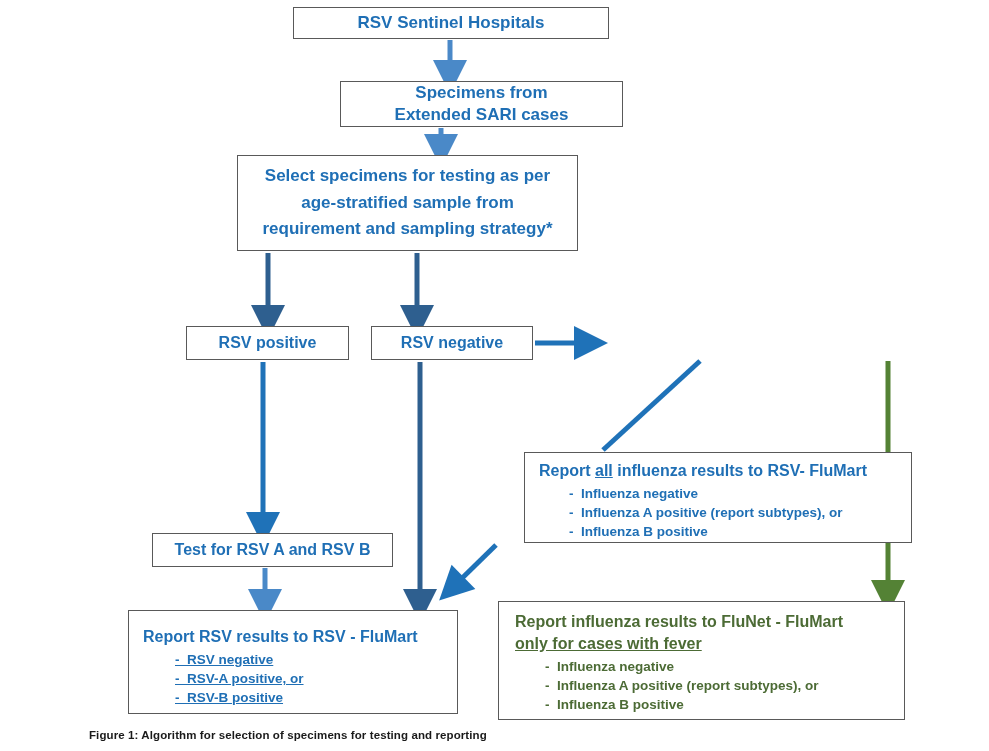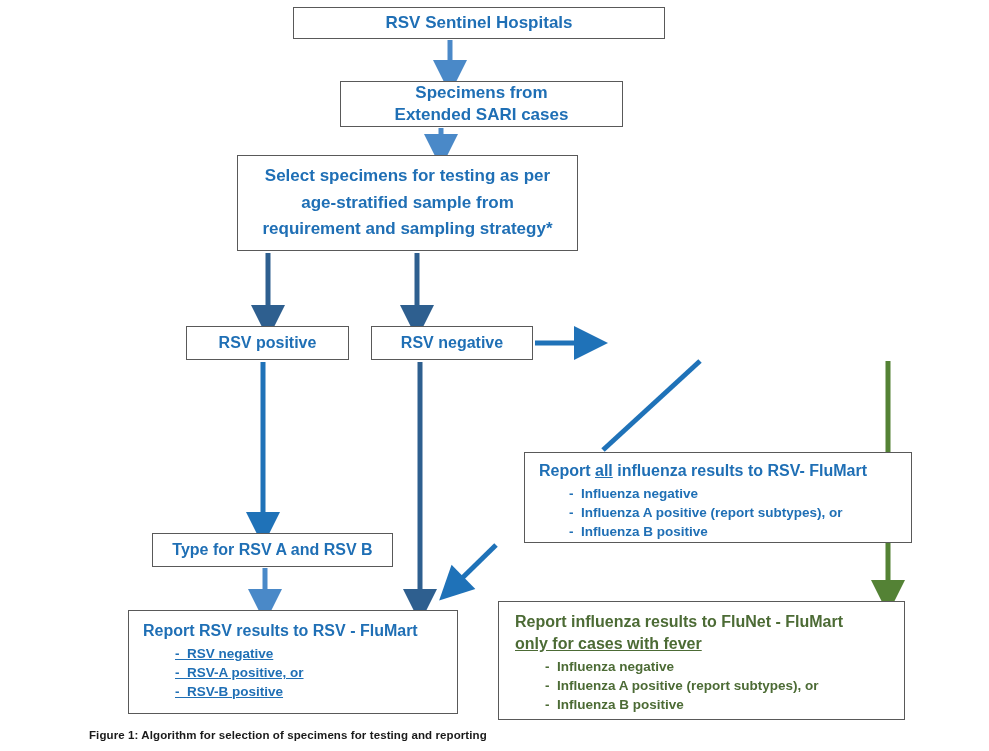--- a/index.html
+++ b/index.html
@@ -49,21 +49,21 @@
   }
   .bullet {
     color: #1f6fb5;
     font-weight: bold;
     line-height: 1.42;
     white-space: pre;
   }
   .u { text-decoration: underline; }
 
   
-  #node-sentinel      { left: 293px; top: 7px;   width: 372px; height: 32px; }
+  #node-sentinel      { left: 293px; top: 7px;   width: 316px; height: 32px; }
   #node-specimens     { left: 300px; top: 81px;  width: 283px; height: 46px; margin-left: 40px; }
   #node-select        { left: 237px; top: 155px; width: 341px; height: 96px; }
   #node-rsv-pos       { left: 186px; top: 326px; width: 163px; height: 34px; }
   #node-rsv-neg       { left: 371px; top: 326px; width: 162px; height: 34px; }
   #node-test-flu      { left: 596px; top: 326px; width: 324px; height: 34px; }
   #node-report-flu    { left: 476px; top: 452px; width: 388px; height: 91px; margin-left: 48px; }
   #node-type-rsv      { left: 152px; top: 533px; width: 241px; height: 34px; }
   #node-report-rsv    { left: 128px; top: 610px; width: 330px; height: 104px; }
   #node-report-flunet { left: 498px; top: 601px; width: 407px; height: 119px; }
 
@@ -73,21 +73,21 @@
   #node-rsv-pos   .node-title,
   #node-rsv-neg   .node-title,
   #node-test-flu  .node-title,
   #node-type-rsv  .node-title { font-size: 16px; }
 
   #node-report-flu   { padding: 8px 0 0 14px; justify-content: flex-start; }
   #node-report-flu   .node-title { font-size: 16px; }
   #node-report-flu   .bullets { margin-left: 30px; }
   #node-report-flu   .bullet { font-size: 13.5px; }
 
-  #node-report-rsv   { padding: 10px 0 0 14px; justify-content: flex-start; }
+  #node-report-rsv   { padding: 16px 0 0 14px; justify-content: flex-start; }
   #node-report-rsv   .node-title { font-size: 16px; }
   #node-report-rsv   .bullets { margin-left: 32px; }
   #node-report-rsv   .bullet { font-size: 13.5px; text-decoration: underline; }
 
   #node-report-flunet { padding: 9px 0 16px 16px; justify-content: flex-start; }
   #node-report-flunet .node-title { font-size: 16px; line-height: 1.38; }
   #node-report-flunet .bullets { margin-left: 30px; }
   #node-report-flunet .bullet { font-size: 13.5px; }
 
   
@@ -181,21 +181,21 @@
   <div class="node" id="node-report-flu">
     <div class="node-title"><span>Report </span><span class="u">all</span><span> influenza results to RSV- FluMart</span></div>
     <ul class="bullets">
       <li class="bullet">-  Influenza negative</li>
       <li class="bullet">-  Influenza A positive (report subtypes), or</li>
       <li class="bullet">-  Influenza B positive</li>
     </ul>
   </div>
 
   <div class="node centered" id="node-type-rsv">
-    <div class="node-title">Type for RSV A and RSV B</div>
+    <div class="node-title">Test for RSV A and RSV B</div>
   </div>
 
   <div class="node" id="node-report-rsv">
     <div class="node-title">Report RSV results to RSV - FluMart</div>
     <ul class="bullets">
       <li class="bullet">-  RSV negative</li>
       <li class="bullet">-  RSV-A positive, or</li>
       <li class="bullet">-  RSV-B positive</li>
     </ul>
   </div>

